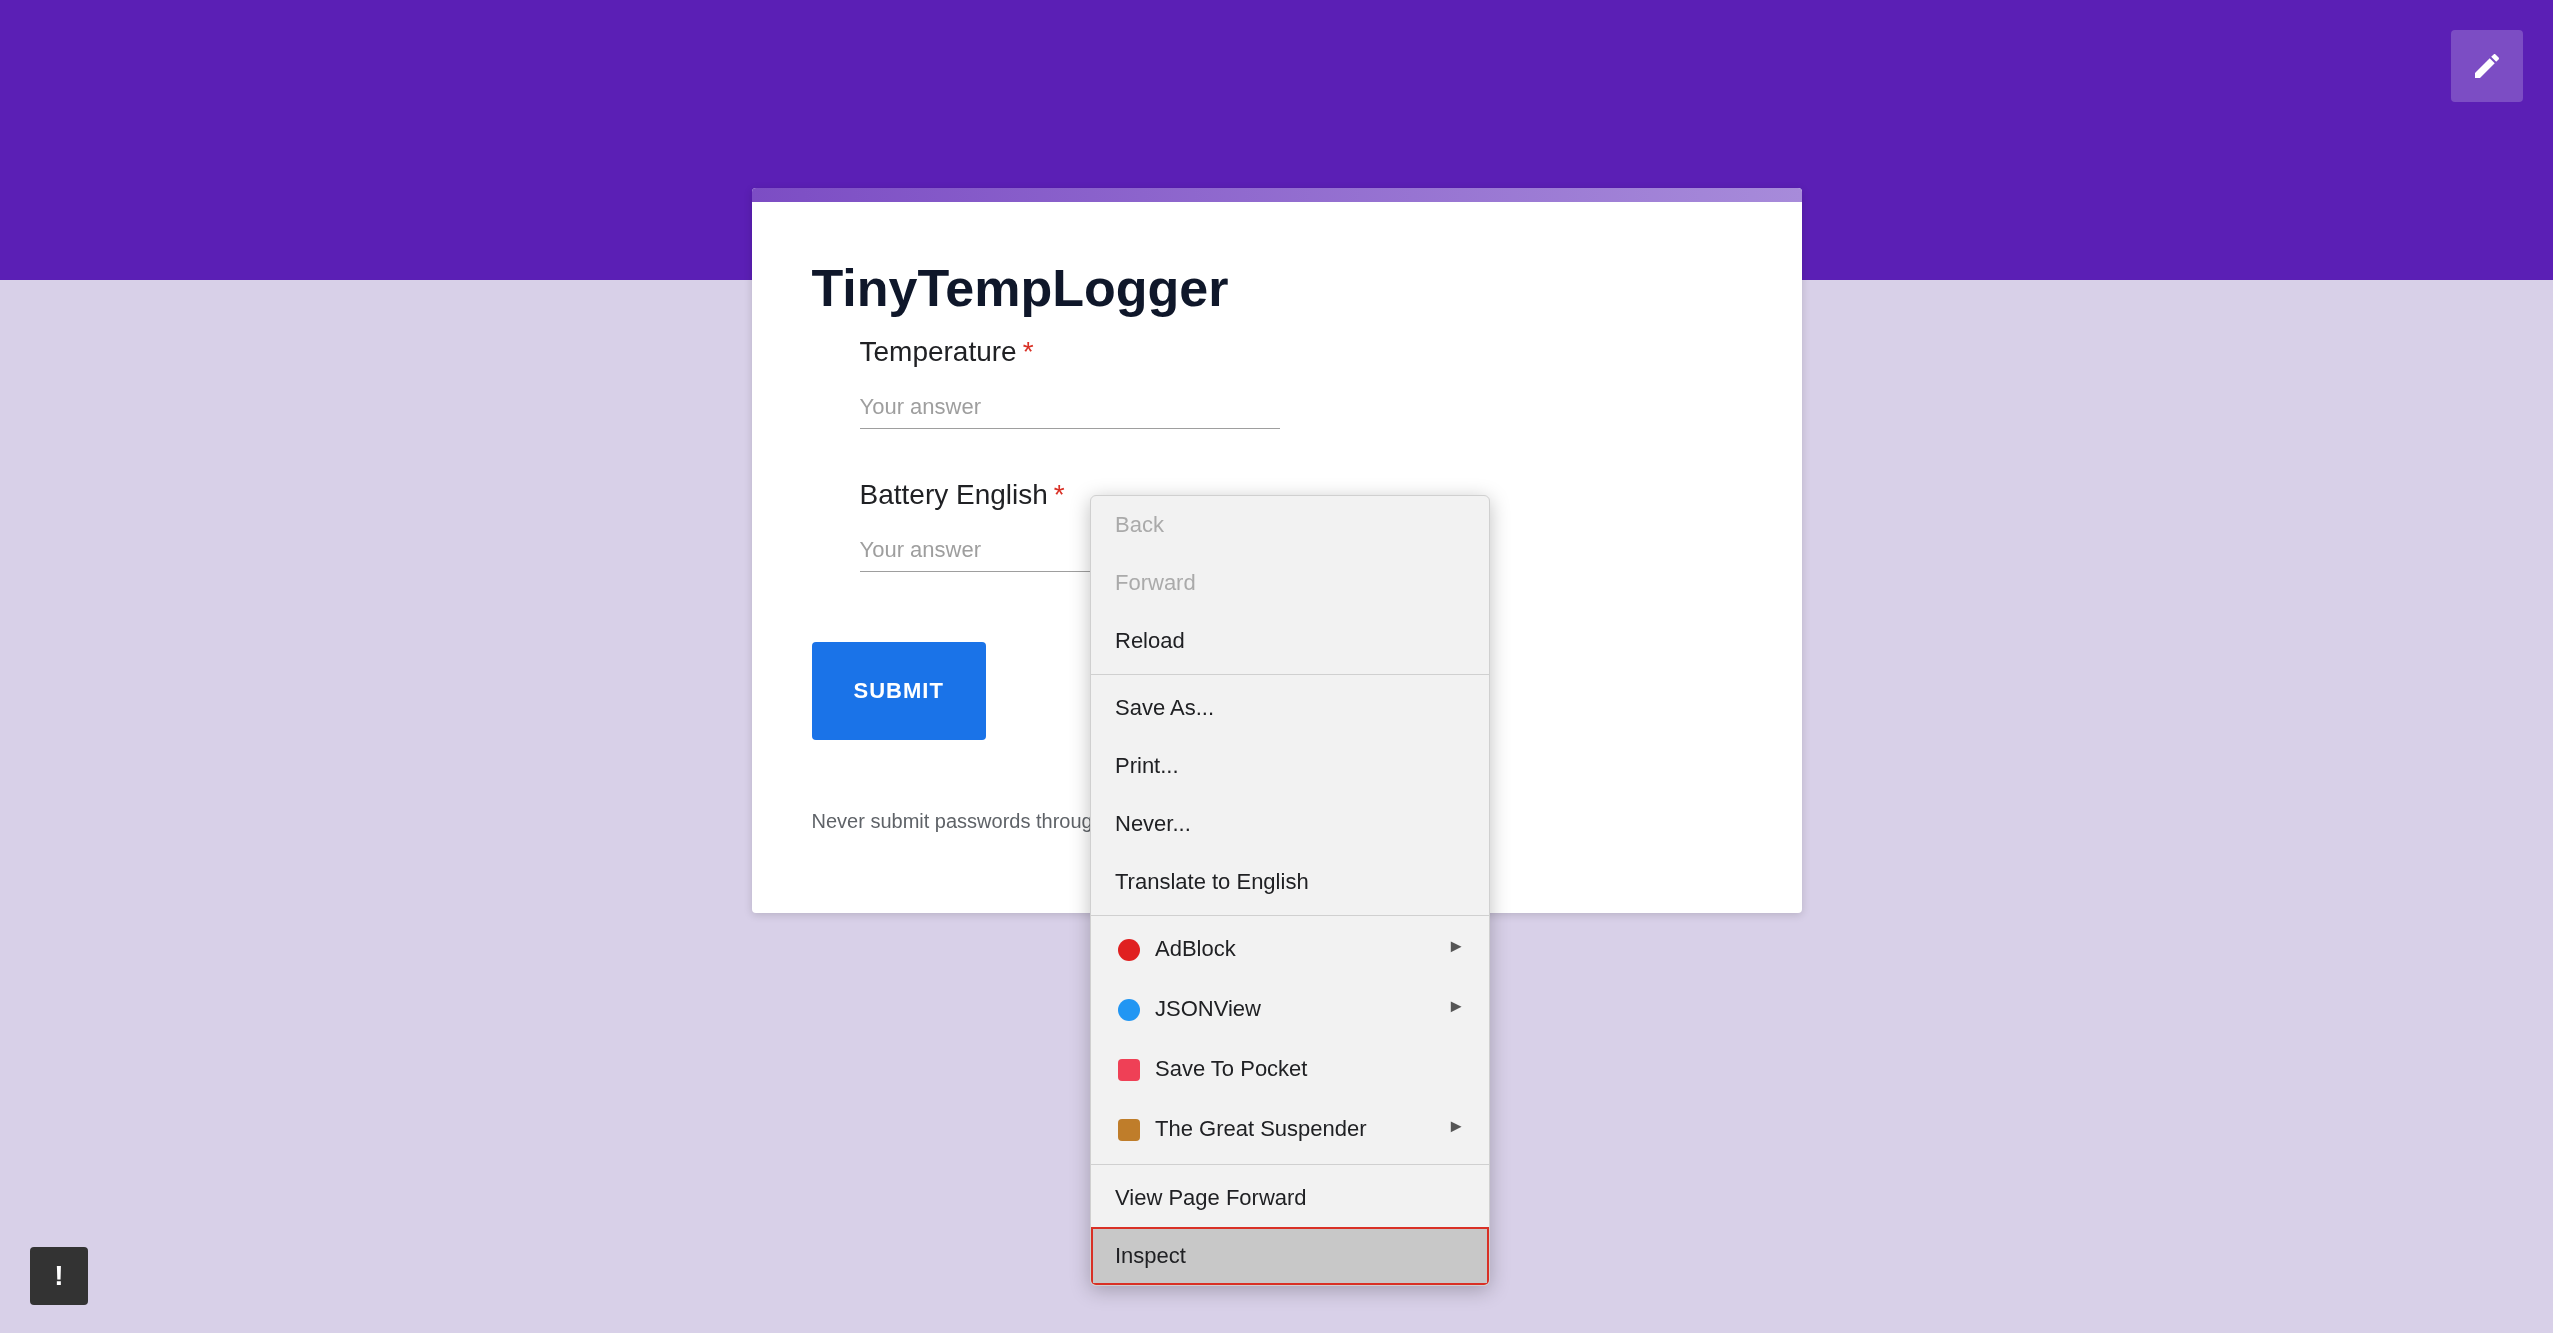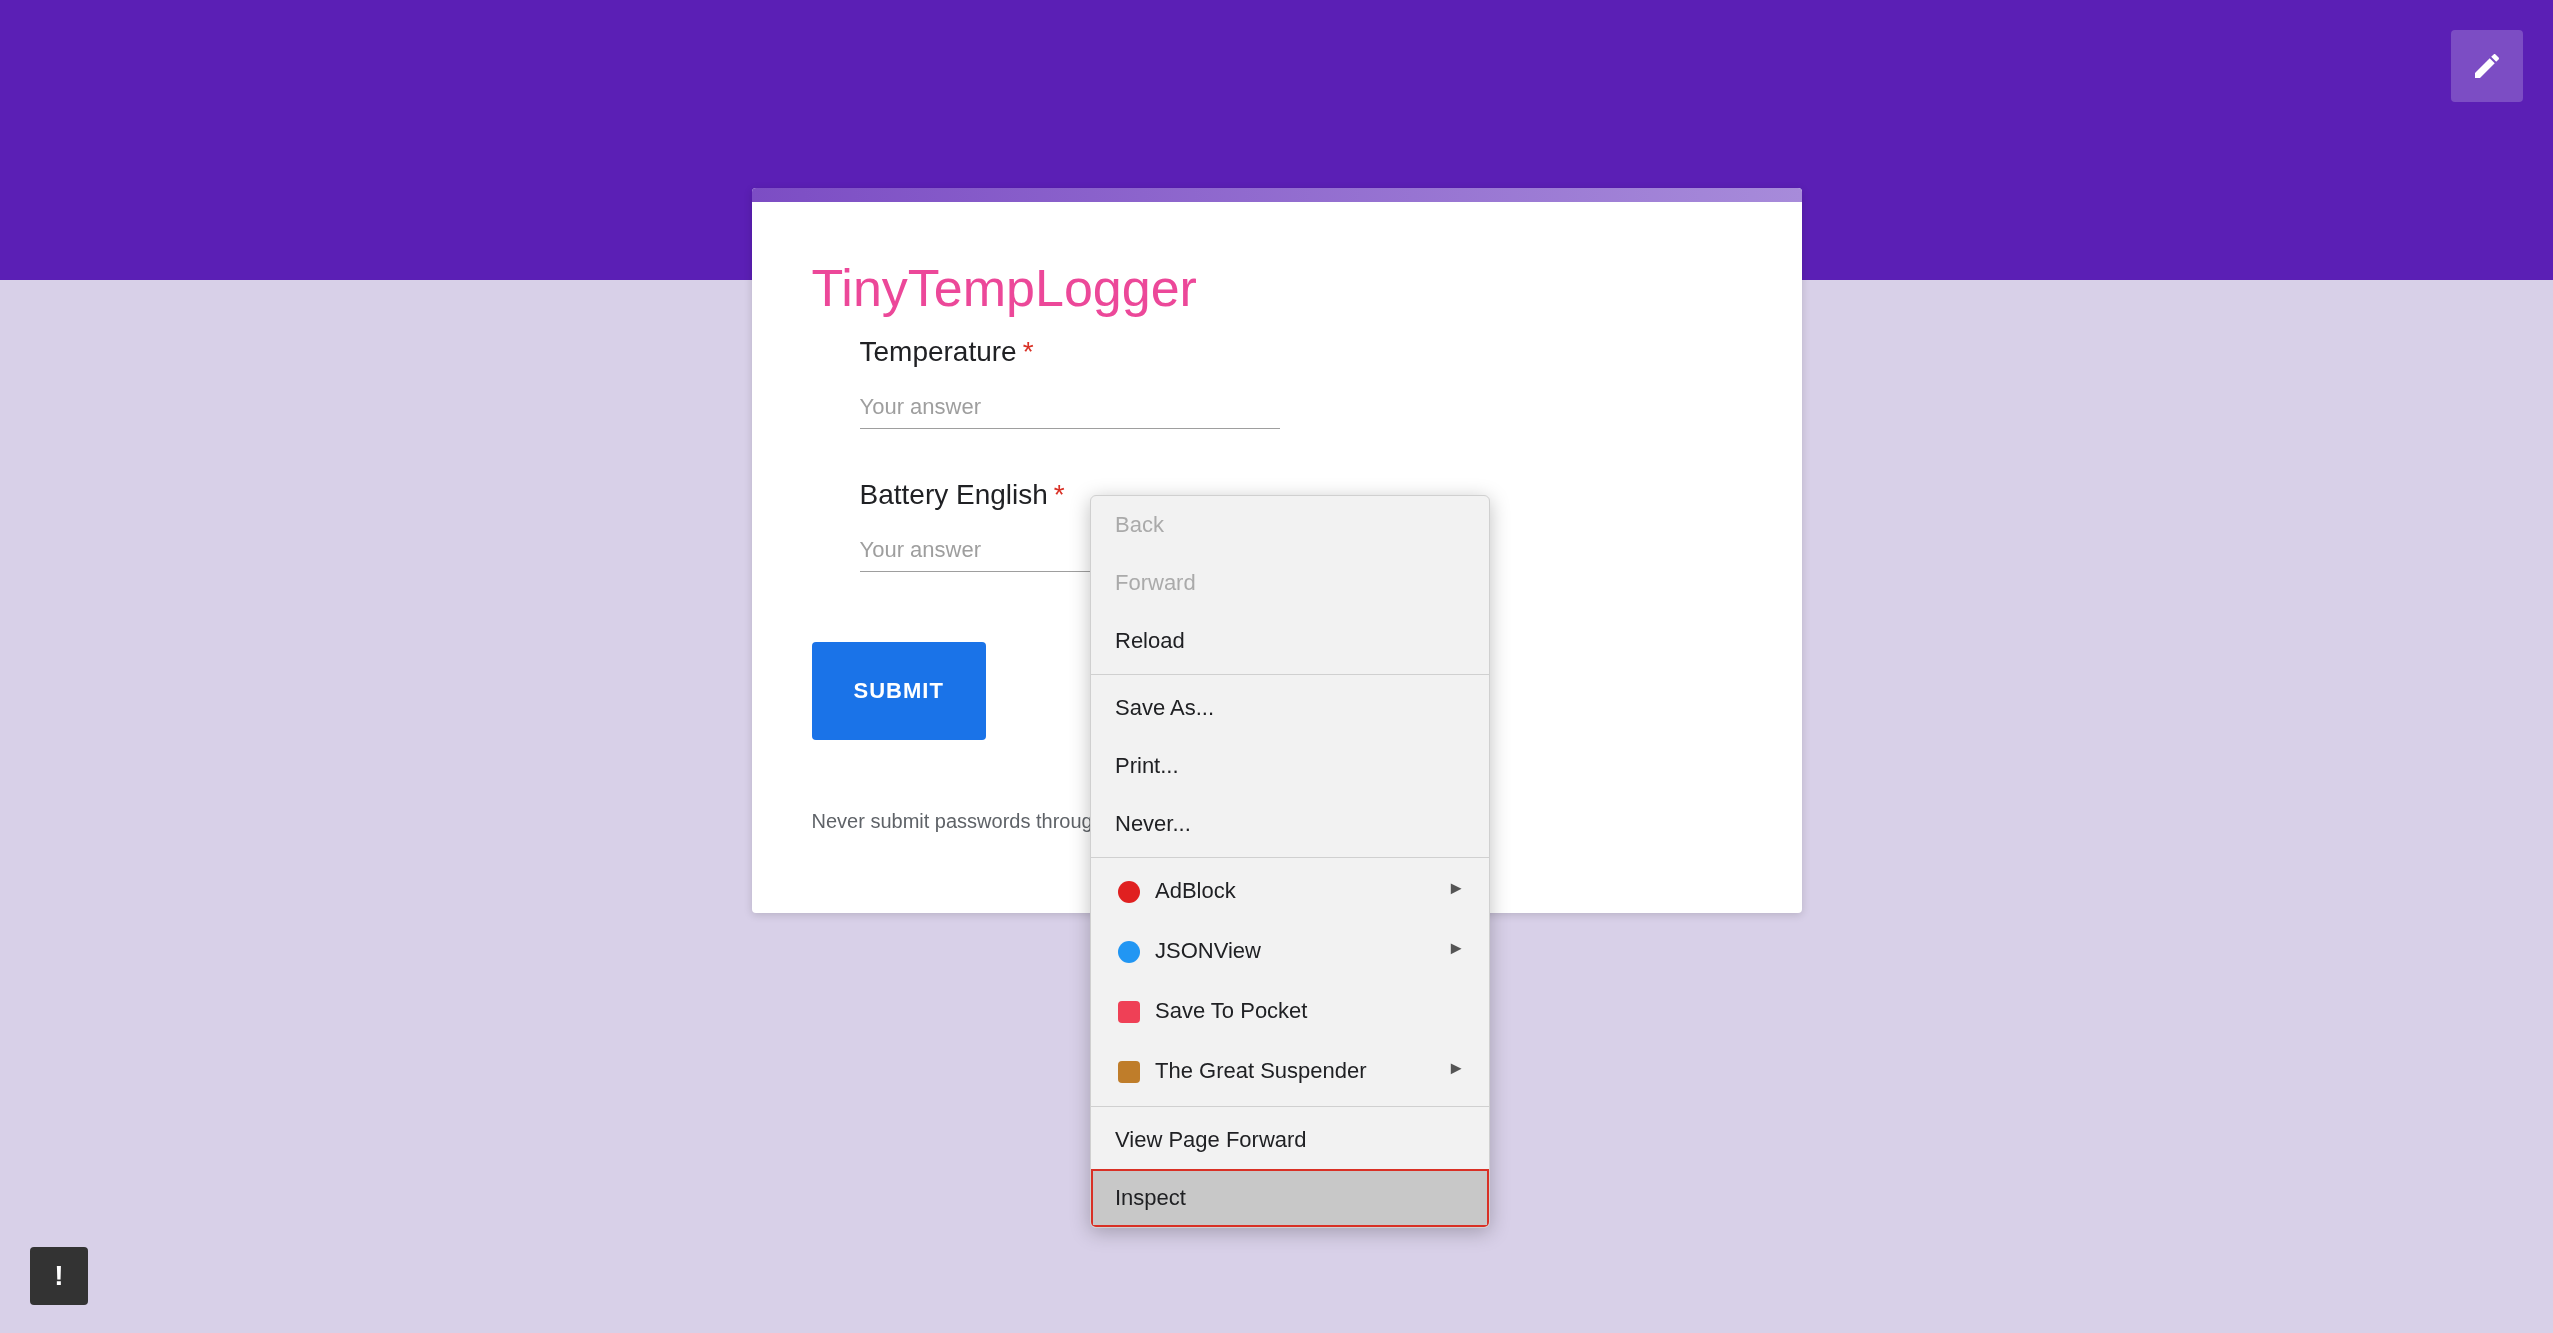--- a/index.html
+++ b/index.html
@@ -64,22 +64,22 @@
       height: 14px;
       background: linear-gradient(to right, #7c4dc4, #a78bda);
     }
 
     .form-content {
       padding: 56px 60px 80px;
     }
 
     .form-title {
       font-size: 52px;
-      font-weight: 400;
-      color: #ec4899;
+      font-weight: 700;
+      color: #0f172a;
       margin-bottom: 18px;
       font-family: 'Google Sans', Arial, sans-serif;
     }
 
     .required-label {
       font-size: 22px;
       color: #d93025;
       margin-bottom: 60px;
     }
 
@@ -329,20 +329,23 @@
   </div>
 
   <div class="context-menu-item">
     <span class="item-text">Print...</span>
   </div>
 
   <div class="context-menu-item">
     <span class="item-text">Never...</span>
   </div>
 
+  <div class="context-menu-item">
+    <span class="item-text">Translate to English</span>
+  </div>
 
   <div class="context-menu-separator"></div>
 
   <div class="context-menu-item">
     <span class="item-icon">
         <span class="icon-adblock"></span>
       </span>
     <span class="item-text">AdBlock</span>
     <span class="arrow">►</span>
   </div>

